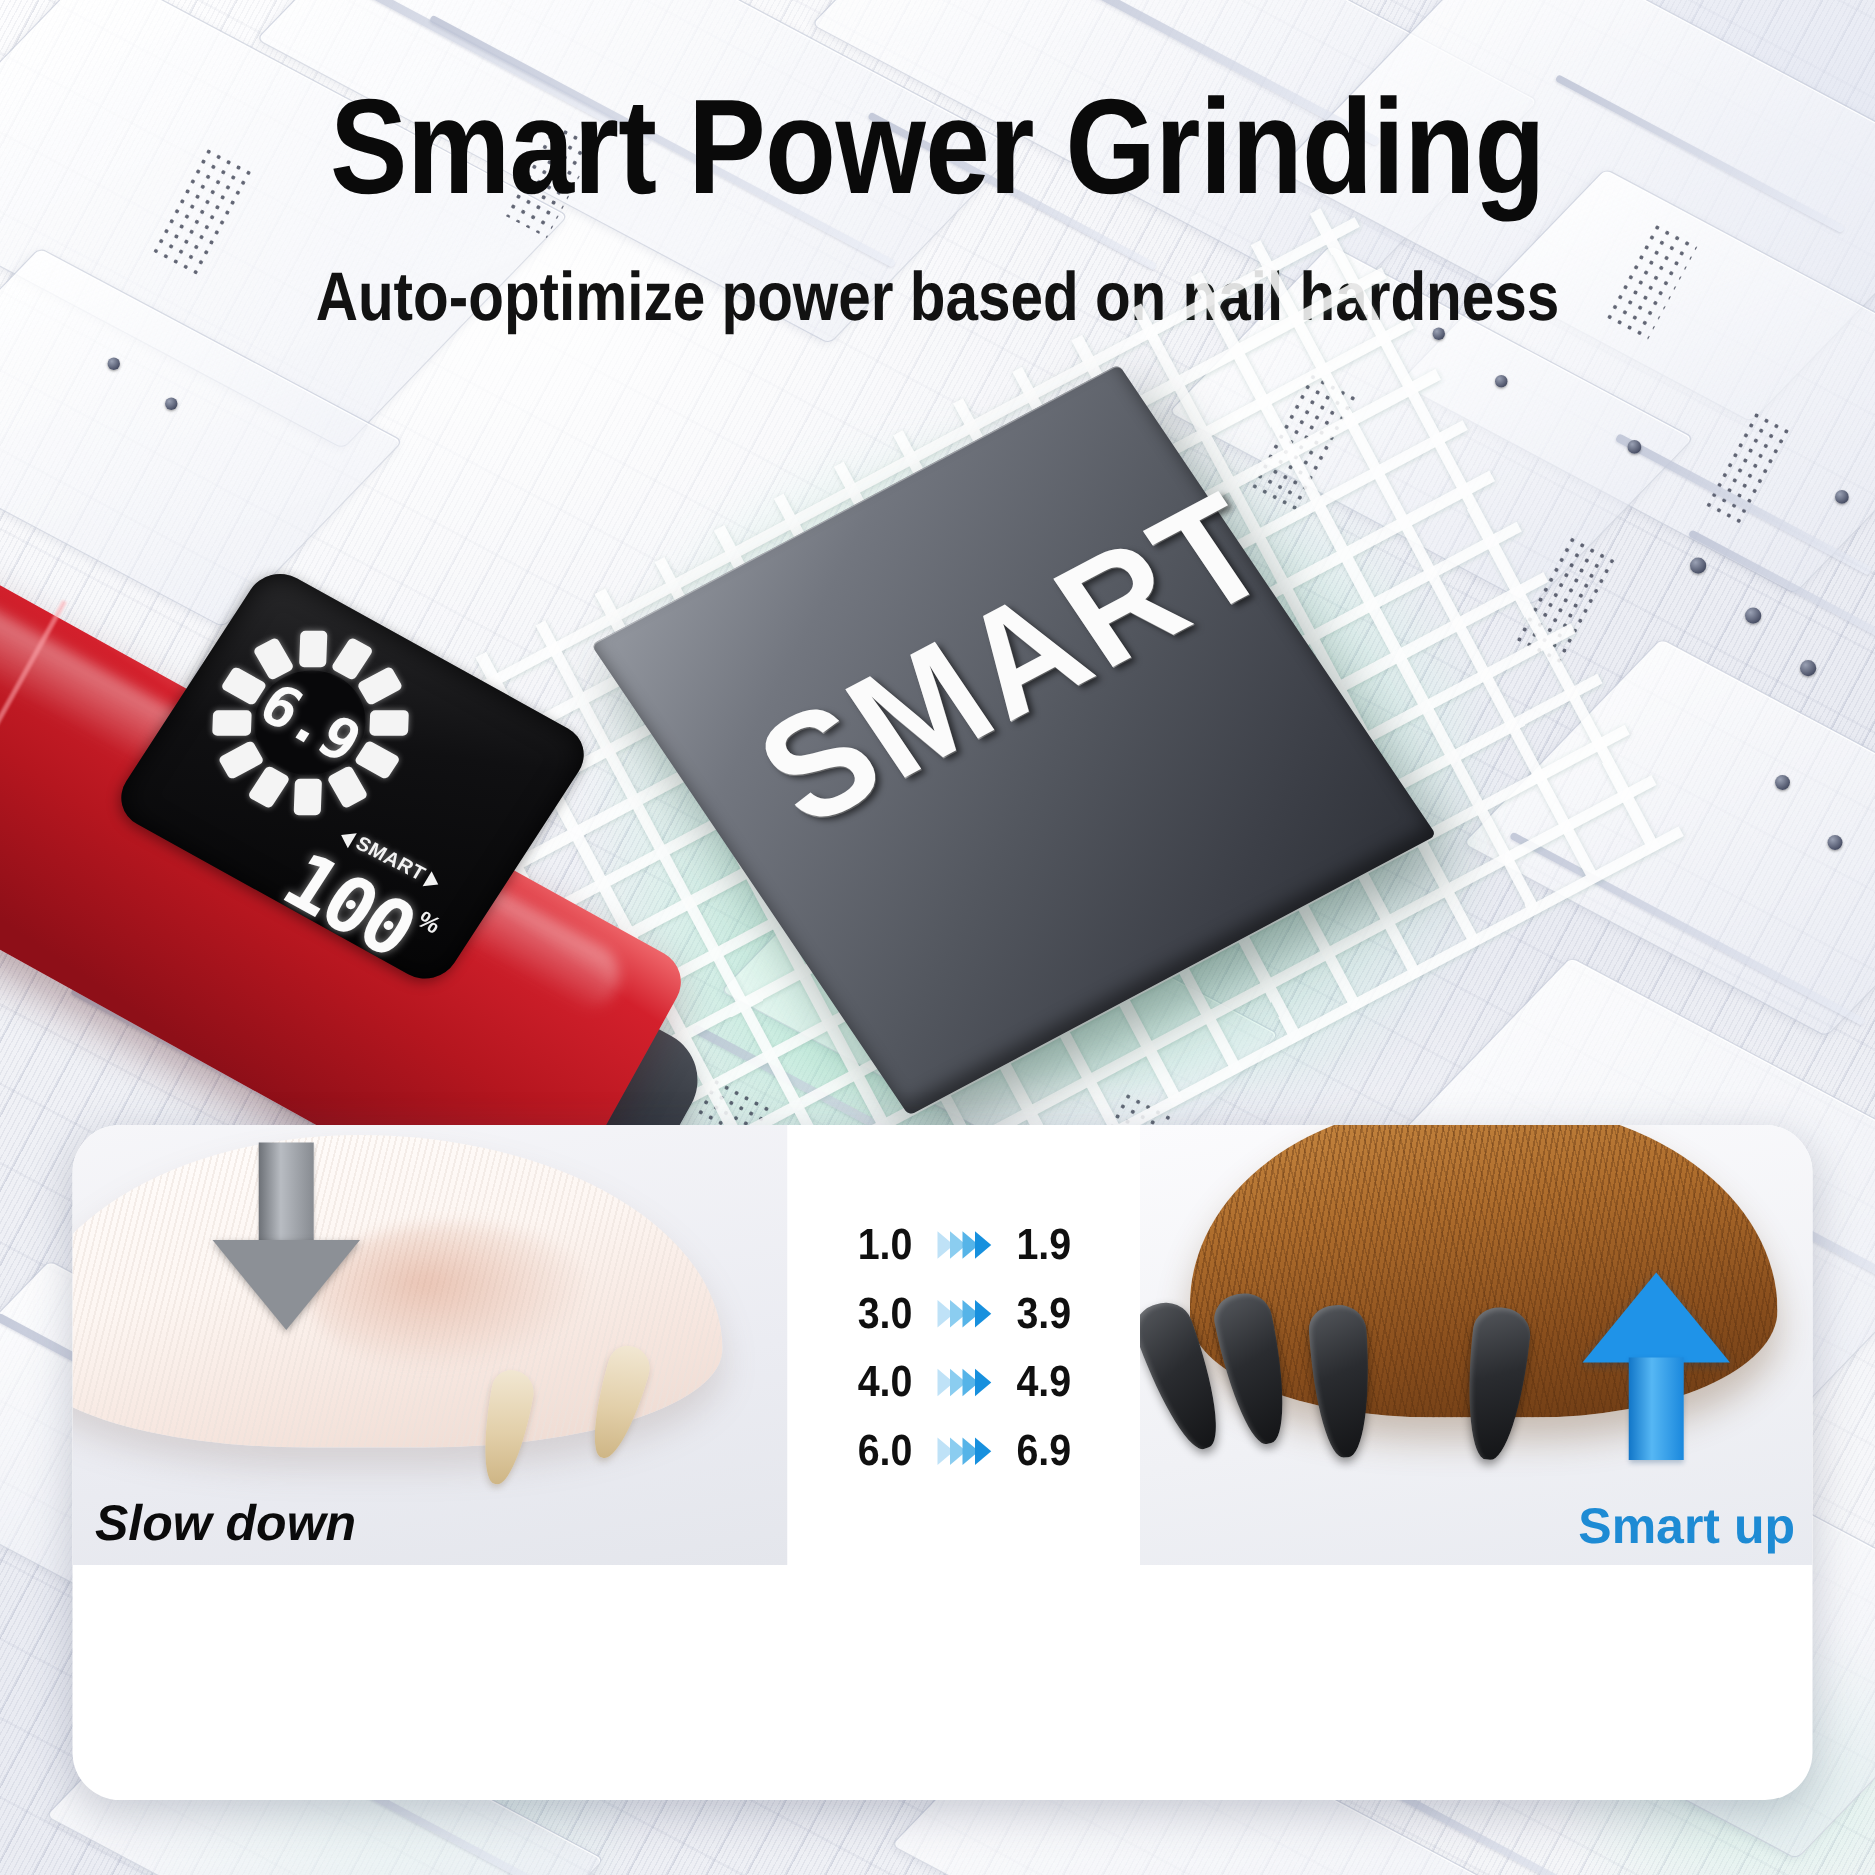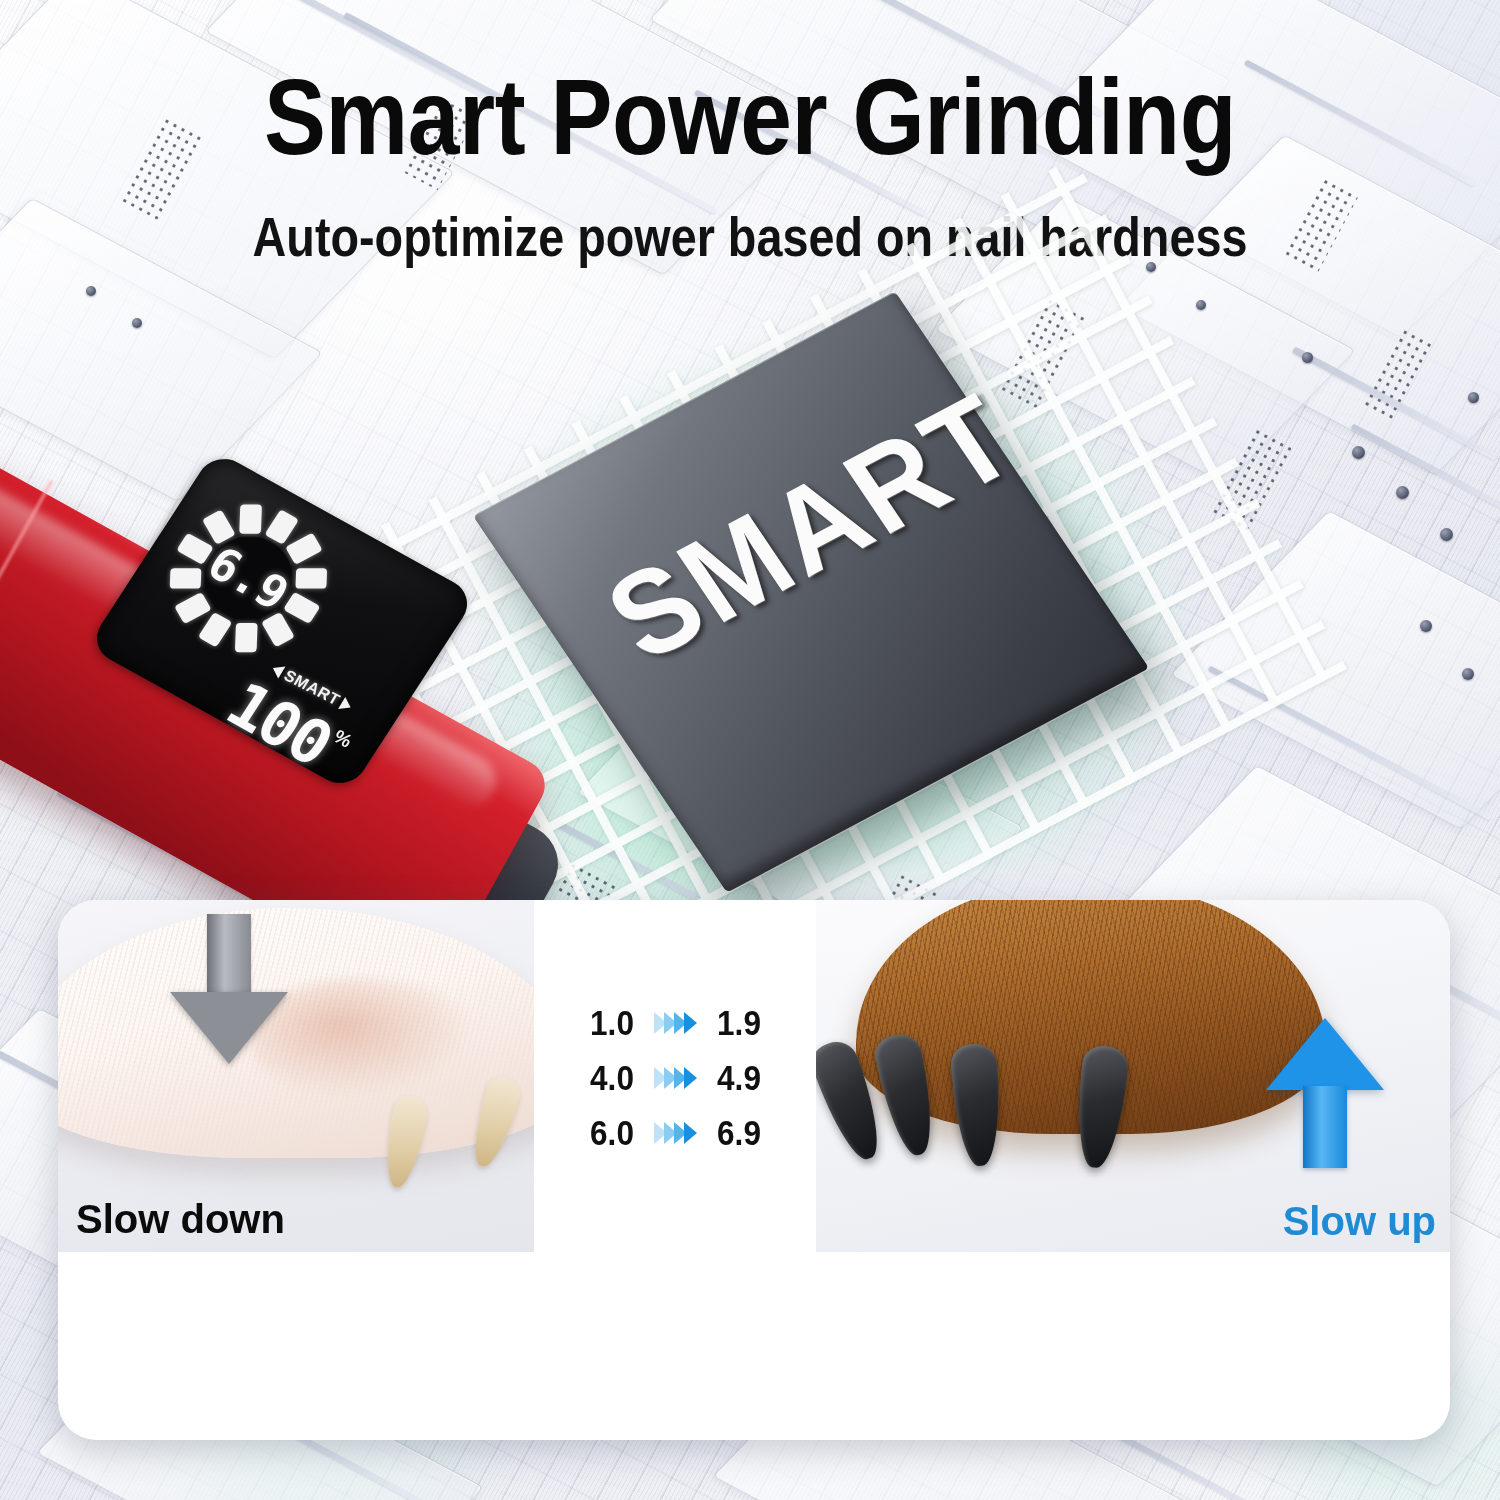--- a/index.html
+++ b/index.html
@@ -291,23 +291,24 @@
     border-radius: 38px;
     overflow: hidden;
     box-shadow: 0 10px 34px rgba(60,70,95,.26);
     background: #ffffff;
   }
   .panes { position: absolute; left: 0; top: 0; right: 0; height: 352px; display: flex; }
 
   
   .pane-left {
     position: relative;
-    width: 476px;
+    width: 572px;
     background: linear-gradient(170deg, #f6f6f9 0%, #ebecf2 60%, #e4e6ec 100%);
     overflow: hidden;
+    font-style: italic;
   }
   .paw-white {
     position: absolute;
     left: -40px; top: 8px;
     width: 560px; height: 250px;
     border-radius: 52% 56% 46% 44% / 72% 74% 34% 32%;
     background:
       repeating-linear-gradient(104deg, rgba(236,226,220,.55) 0 1.5px, rgba(255,255,255,0) 1.5px 5px),
       linear-gradient(168deg, #fffdfc 0%, #fdf6f2 42%, #f6e6df 72%, #ecd8cf 100%);
     box-shadow: 0 16px 26px rgba(150,130,125,.25);
@@ -583,20 +584,30 @@
             <span class="sval">1.0</span>
             <span class="chevs">
               <span class="chev" style="color: rgb(191, 226, 247);"></span>
               <span class="chev" style="color: rgb(139, 205, 240);"></span>
               <span class="chev" style="color: rgb(86, 180, 232);"></span>
               <span class="chev" style="color: rgb(23, 144, 222);"></span>
             </span>
             <span class="sval">1.9</span>
           </div>
           <div class="srow">
+            <span class="sval">3.0</span>
+            <span class="chevs">
+              <span class="chev" style="color: rgb(191, 226, 247);"></span>
+              <span class="chev" style="color: rgb(139, 205, 240);"></span>
+              <span class="chev" style="color: rgb(86, 180, 232);"></span>
+              <span class="chev" style="color: rgb(23, 144, 222);"></span>
+            </span>
+            <span class="sval">3.9</span>
+          </div>
+          <div class="srow">
             <span class="sval">4.0</span>
             <span class="chevs">
               <span class="chev" style="color: rgb(191, 226, 247);"></span>
               <span class="chev" style="color: rgb(139, 205, 240);"></span>
               <span class="chev" style="color: rgb(86, 180, 232);"></span>
               <span class="chev" style="color: rgb(23, 144, 222);"></span>
             </span>
             <span class="sval">4.9</span>
           </div>
           <div class="srow">
@@ -614,18 +625,18 @@
       <div class="pane-right">
         <div class="paw-brown"></div>
         <div class="claw-black" style="left:10px;top:140px;transform:rotate(-20deg);"></div>
         <div class="claw-black" style="left:68px;top:134px;transform:rotate(-12deg);"></div>
         <div class="claw-black" style="left:138px;top:144px;transform:rotate(-4deg);"></div>
         <div class="claw-black" style="left:262px;top:146px;transform:rotate(6deg);"></div>
         <div class="arrow arrow-up" style="right:66px;top:118px;">
           <div class="head"></div>
             <div class="shaft"></div>
         </div>
-        <div class="caption cap-power">Slow up</div>
+        <div class="caption cap-power">Smart up</div>
       </div>
     </div>
 
   </div>
 </div>
 
 </body></html>

